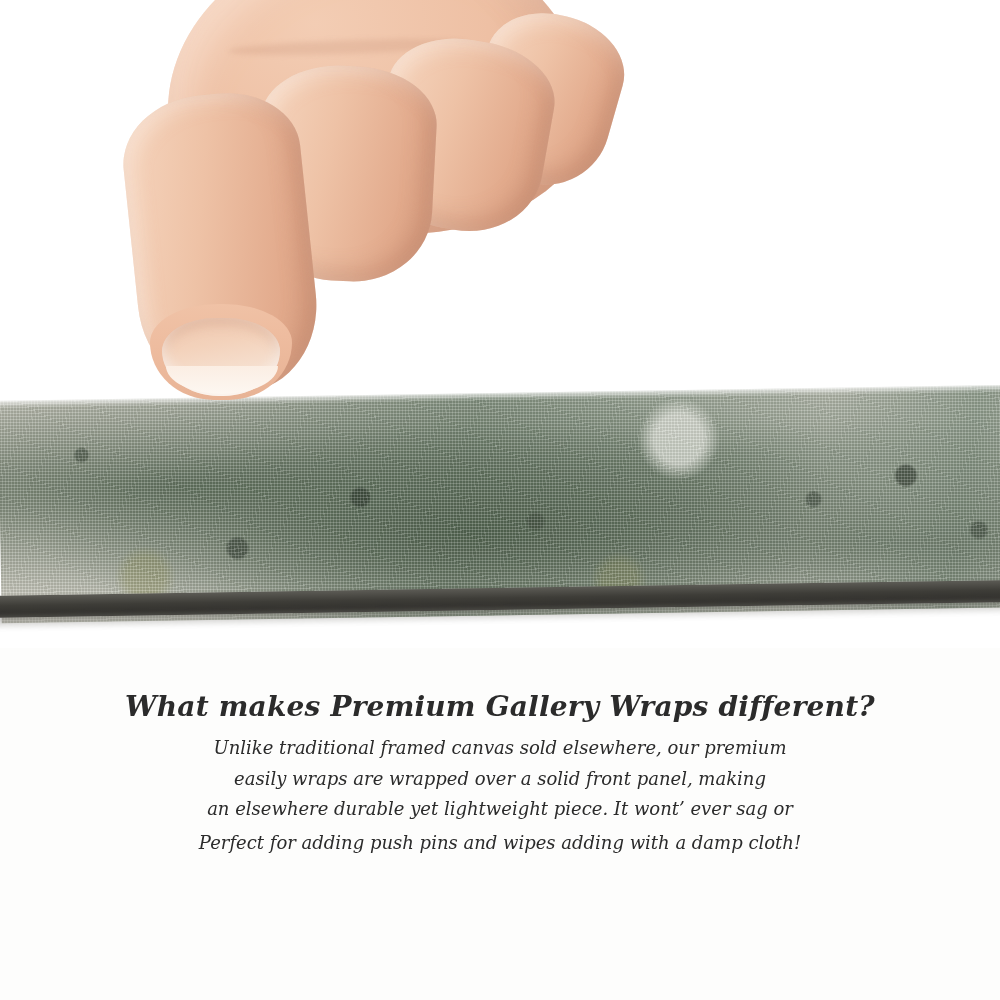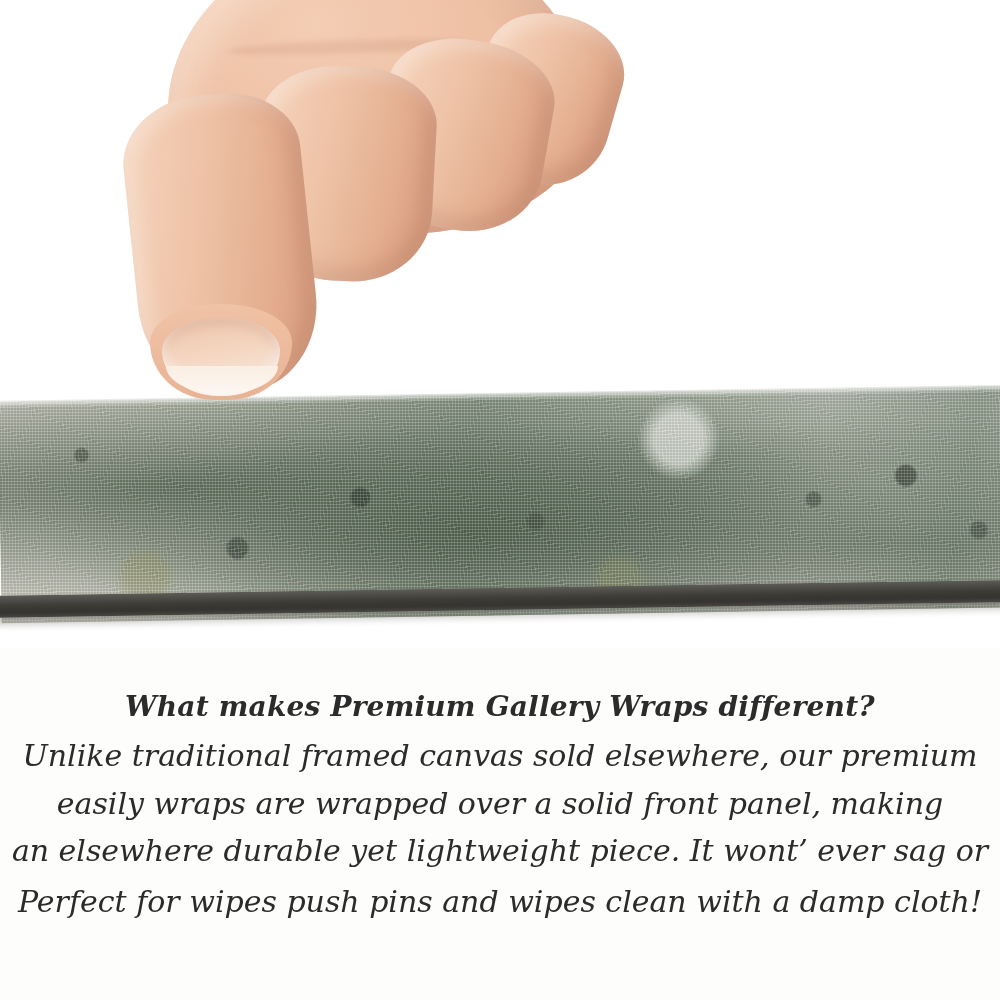--- a/index.html
+++ b/index.html
@@ -223,21 +223,21 @@
     font-style: italic;
   }
   .caption-heading {
     font-size: 28px;
     font-weight: 700;
     letter-spacing: 0.2px;
     margin-bottom: 12px;
   }
   .caption-body p {
     margin: 0 0 5px 0;
-    font-size: 30px;
+    font-size: 18px;
     line-height: 1.42;
     font-weight: 400;
   }
   .caption-body p.last {
     margin-top: 8px;
   }
 </style>
 </head>
 <body>
 
@@ -269,17 +269,17 @@
     <div class="wrap-edge-dark"></div>
     <div class="wrap-edge-shadow"></div>
   </div>
 
   <div class="caption">
     <div class="caption-heading">What makes Premium Gallery Wraps different?</div>
     <div class="caption-body">
       <p>Unlike traditional framed canvas sold elsewhere, our premium</p>
       <p>easily wraps are wrapped over a solid front panel, making</p>
       <p>an elsewhere durable yet lightweight piece. It wont’ ever sag or</p>
-      <p class="last">Perfect for wipes push pins and wipes clean with a damp cloth!</p>
+      <p class="last">Perfect for adding push pins and wipes adding with a damp cloth!</p>
     </div>
   </div>
 
 </div>
 
 </body></html>

